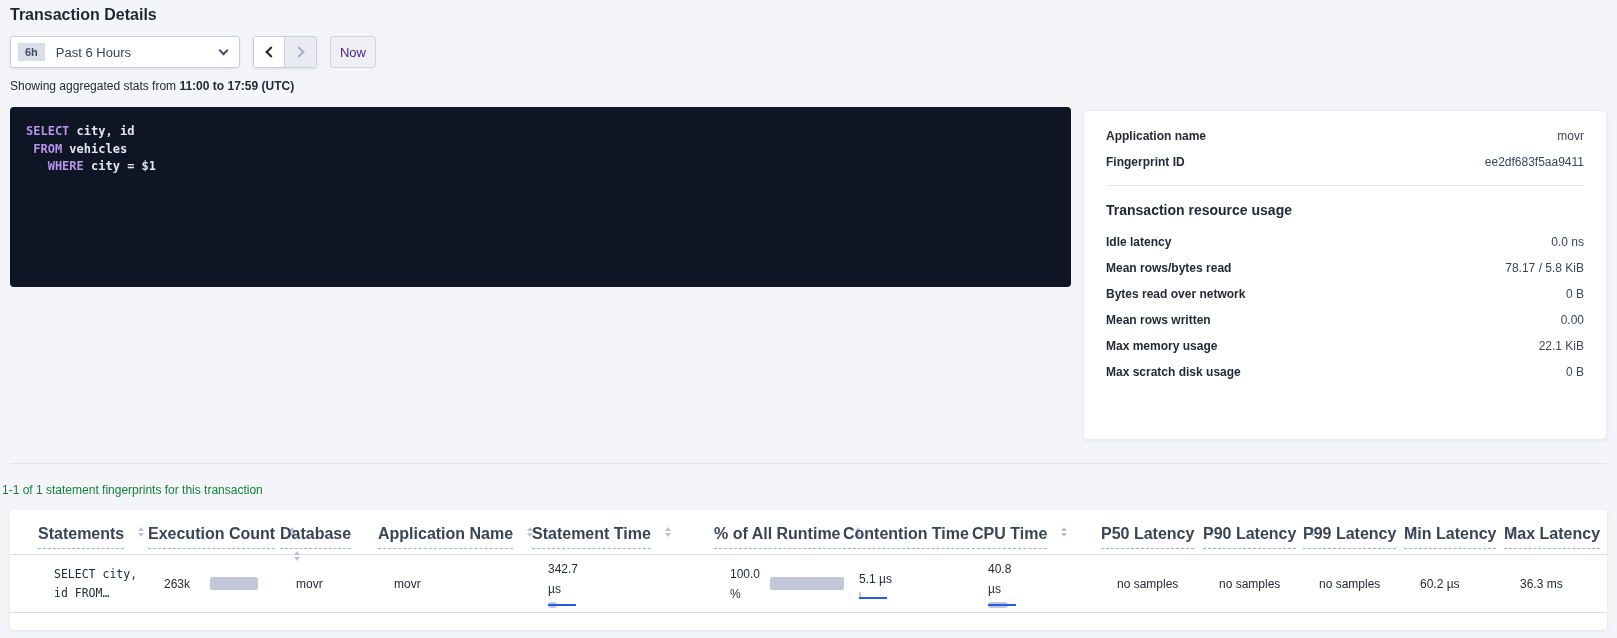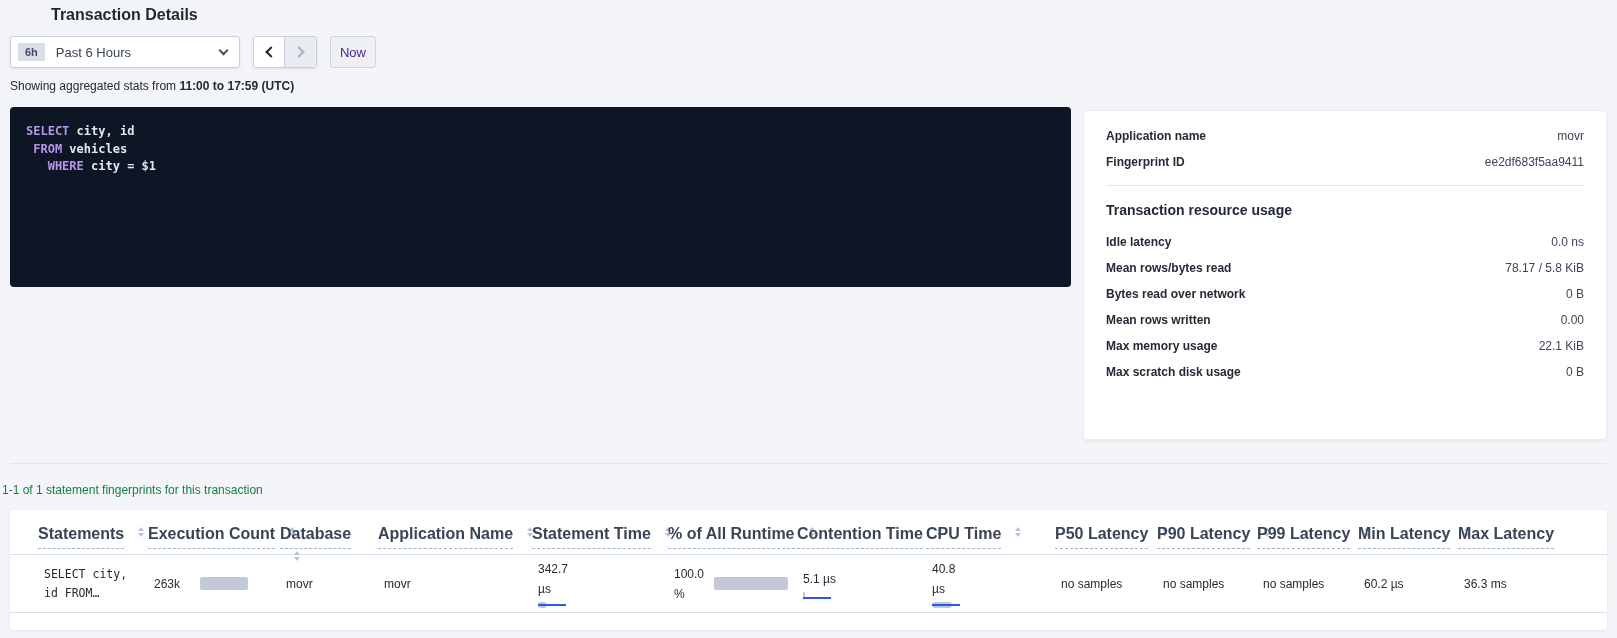--- a/index.html
+++ b/index.html
@@ -7,21 +7,21 @@
   body {
     font-family:"Liberation Sans", sans-serif;
     background:var(--page-bg,#f4f5f9);
     position:relative;
     overflow:hidden;
     color:#242a35;
   }
   .abs { position:absolute; }
 
   
-  .page-title { left:10px; top:6px; font-size:16px; font-weight:bold; color:#1f2733;margin-left:41px; }
+  .page-title { left:10px; top:6px; font-size:16px; font-weight:bold; color:#1f2733; }
 
   .controls { left:10px; top:36px; display:flex; gap:13px; height:32px; }
   .dropdown {
     width:230px; background:#fff; border:1px solid #c9cedb; border-radius:3px;
     display:flex; align-items:center; padding:0 12px 0 7px;
     box-shadow:0 1px 3px rgba(33,43,62,.10); cursor:pointer;
   }
   .badge-6h {
     background:#d9dee9; color:#414c61; font-size:11px; font-weight:bold;
     padding:3px 7px; border-radius:0; margin-right:11px;
@@ -76,25 +76,25 @@
     box-shadow:0 1px 3px rgba(33,43,62,.09);
     overflow:hidden;
   }
   .thead { display:flex; height:45px; padding:15px 0 0 28px; border-bottom:1px solid #d9dde6; }
   .th { display:flex; align-items:flex-start; font-size:16px; font-weight:bold; color:#394455; cursor:pointer; }
   .th-label { border-bottom:1px dashed #9fb0d4; padding-bottom:5px; white-space:nowrap; }
   .sort { margin-left:14px; margin-top:2px; display:flex; flex-direction:column; gap:2px; }
   .tri-up   { width:0; height:0; border-left:3.5px solid transparent; border-right:3.5px solid transparent; border-bottom:4px solid #b7c1da; }
   .tri-down { width:0; height:0; border-left:3.5px solid transparent; border-right:3.5px solid transparent; border-top:4px solid #b7c1da; }
 
-  .trow { display:flex; align-items:center; height:58px; padding-left:34px; border-bottom:1px solid #d9dde6;justify-content:space-between; }
+  .trow { display:flex; align-items:center; height:58px; padding-left:44px; border-bottom:1px solid #d9dde6;justify-content:space-between; }
   .td { font-size:12px; color:#242a35; }
 
   .c1{width:110px;} .c2{width:132px;} .c3{width:98px;flex-direction:column;} .c4{width:154px;}
-  .c5{width:136px;} .c6{width:129px;} .c7{width:129px;} .c8{width:129px;}
+  .c5{width:136px;} .c6{width:129px;margin-left:46px;} .c7{width:129px;} .c8{width:129px;}
   .c9{width:102px;} .c10{width:100px;} .c11{width:101px;} .c12{width:100px;} .c13{flex:1;}
 
   .stmt-text { font-family:"DejaVu Sans Mono", monospace; font-size:11.5px; line-height:19px; white-space:pre; cursor:pointer; }
   .exec-cell { display:flex; align-items:center; gap:20px; }
   .bar-flat { height:13px; background:var(--bar-grey,#c2c8da); border-radius:2px; }
   .bar-exec { width:48px; }
   .bar-pct  { width:74px; }
   .stacked { display:flex; flex-direction:column; line-height:20px; }
   .pct-cell { display:flex; align-items:center; gap:10px; }
   .minibar { position:relative; width:30px; height:7px; margin-top:3px; }

